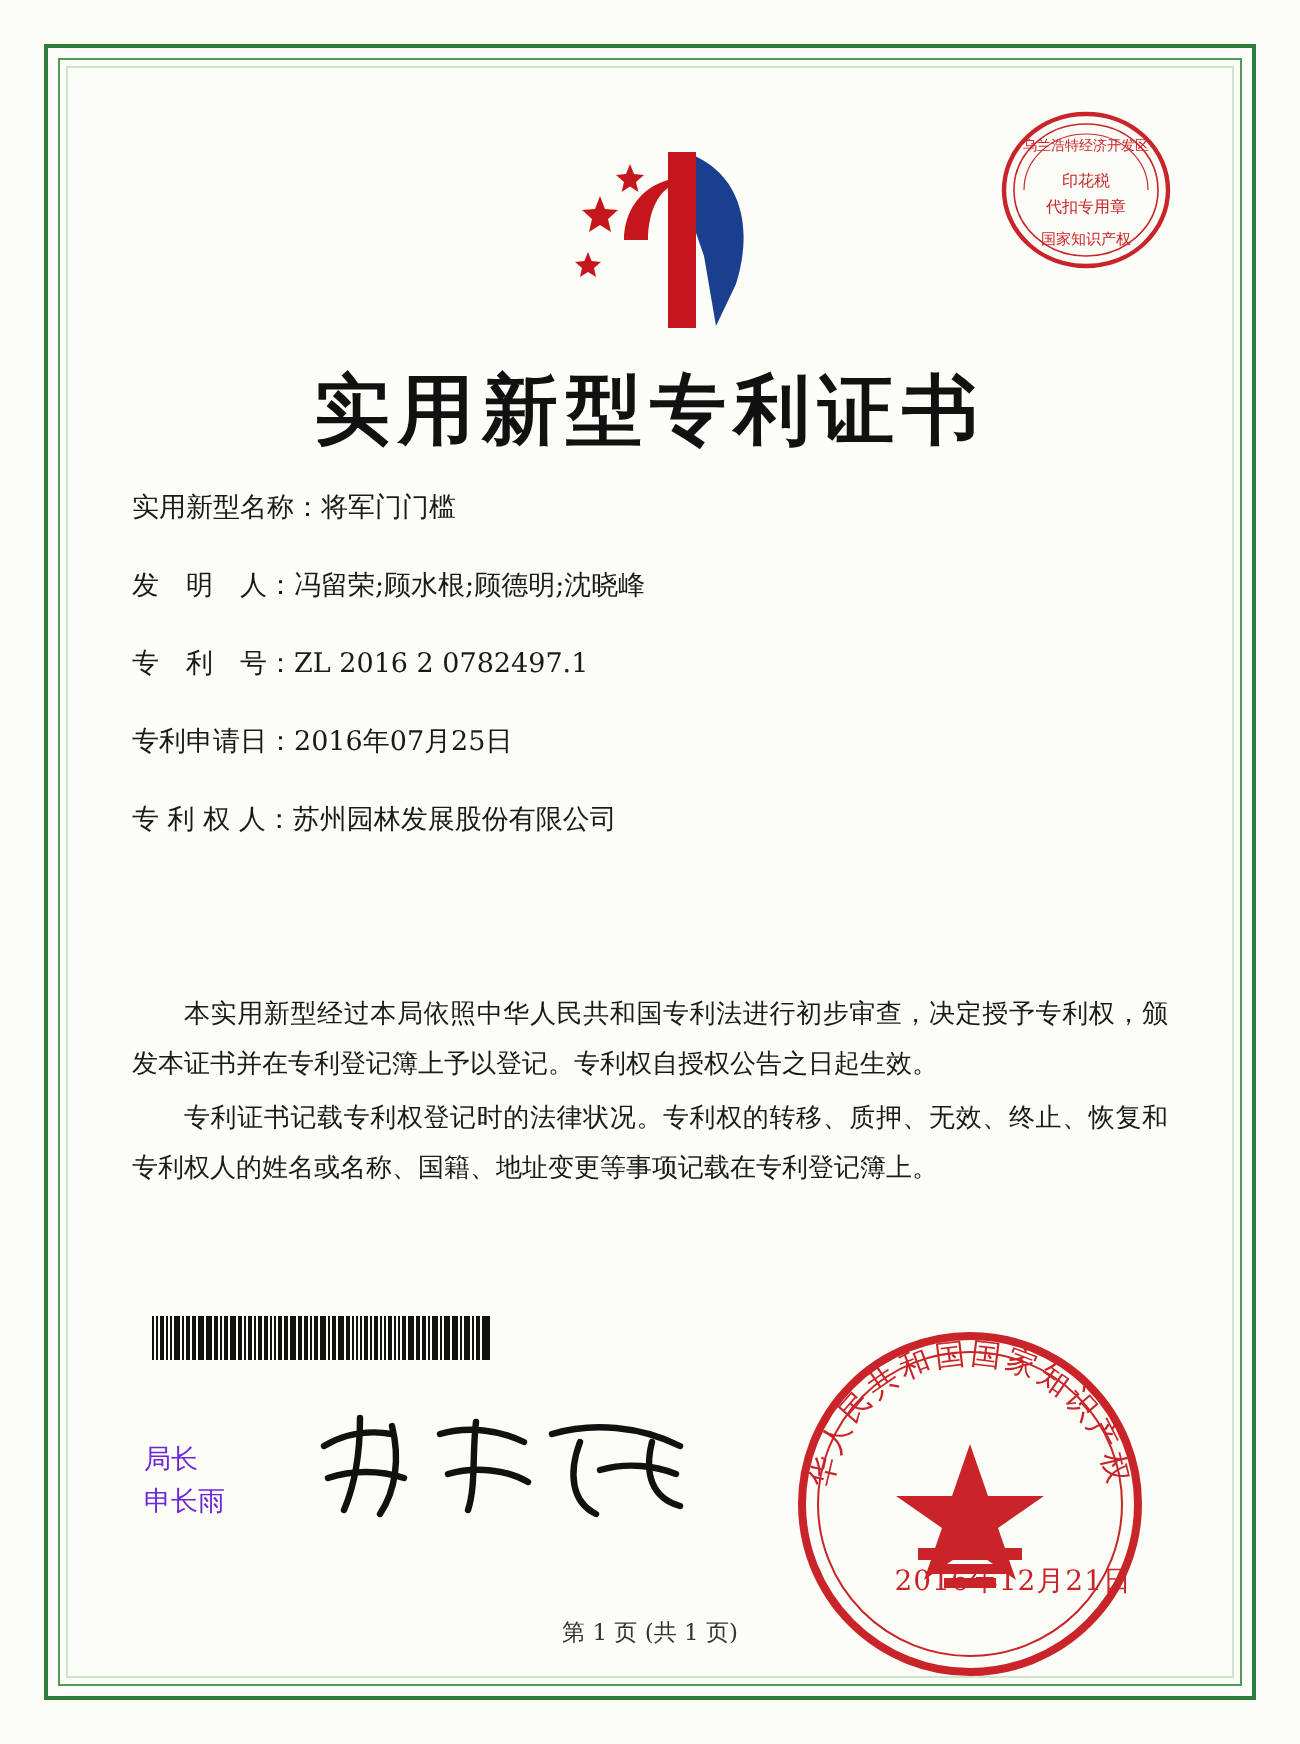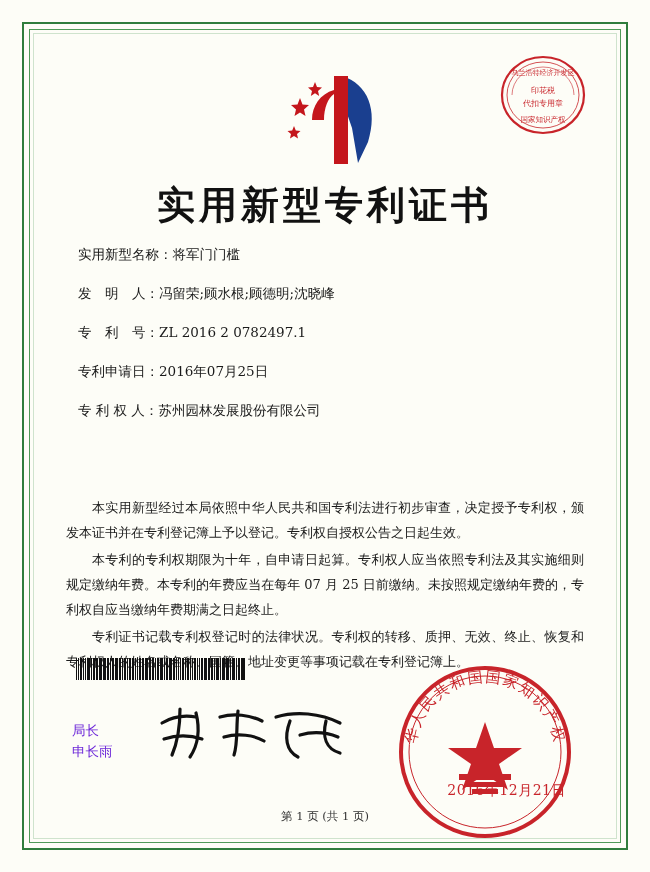--- a/index.html
+++ b/index.html
@@ -107,21 +107,20 @@
   }
   .field-row {
     font-size: 13.5px;
     color: #1a1a1a;
     margin-bottom: 20px;
     font-family: "DejaVu Serif", "Liberation Serif", serif;
     line-height: 1.4;
   }
   .field-label {
     display: inline-block;
-    margin-left: 12px;
   }
   .field-value {
     display: inline;
   }
 
   .paragraphs {
     position: absolute;
     left: 26px;
     right: 26px;
     top: 455px;
@@ -252,21 +251,20 @@
       <div class="field-row">
         <span class="field-label">专利申请日：</span><span class="field-value">2016年07月25日</span>
       </div>
       <div class="field-row">
         <span class="field-label">专 利 权 人：</span><span class="field-value">苏州园林发展股份有限公司</span>
       </div>
     </div>
 
     <div class="paragraphs">
       <p>本实用新型经过本局依照中华人民共和国专利法进行初步审查，决定授予专利权，颁发本证书并在专利登记簿上予以登记。专利权自授权公告之日起生效。</p>
-      <p>本专利的专利权期限为十年，自申请日起算。专利权人应当依照专利法及其实施细则规定缴纳年费。本专利的年费应当在每年 07 月 25 日前缴纳。未按照规定缴纳年费的，专利权自应当缴纳年费期满之日起终止。</p>
       <p>专利证书记载专利权登记时的法律状况。专利权的转移、质押、无效、终止、恢复和专利权人的姓名或名称、国籍、地址变更等事项记载在专利登记簿上。</p>
     </div>
 
     <div class="barcode">
       <div class="bars" id="barcode-bars">
           <i style="width: 1px;"></i>
           <i style="width: 1px;"></i>
           <i style="width: 3px;"></i>
           <i style="width: 1px;"></i>
           <i style="width: 1px;"></i>

